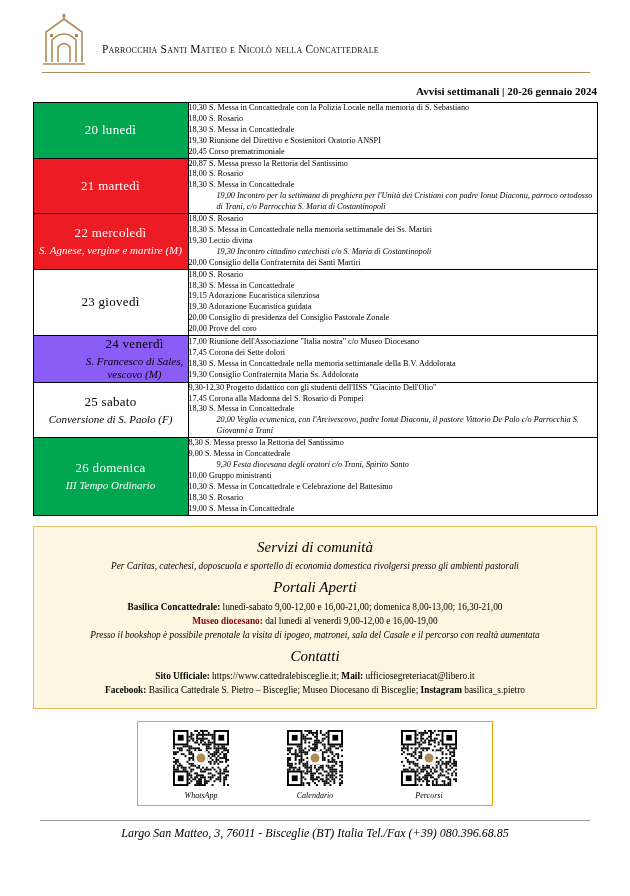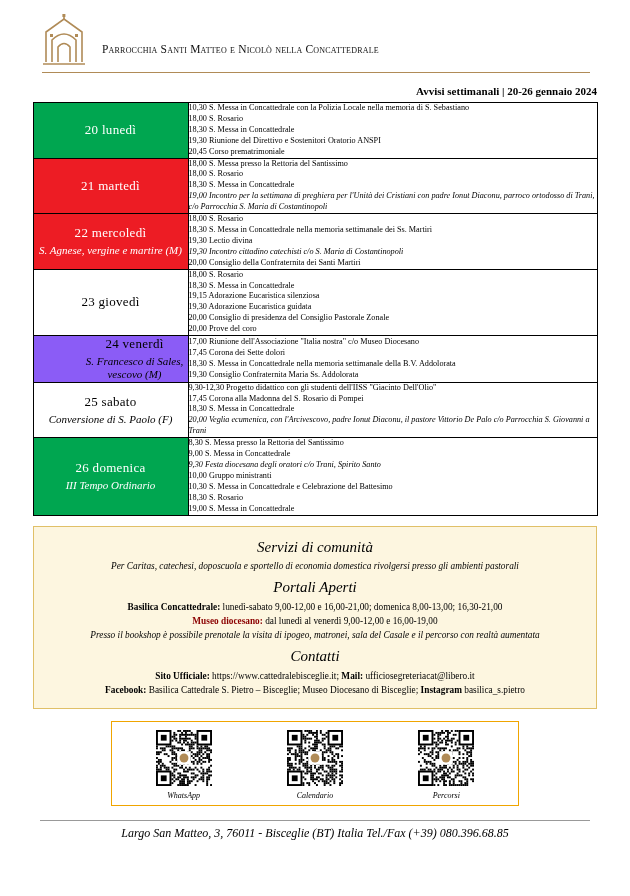--- a/index.html
+++ b/index.html
@@ -84,21 +84,21 @@
     font-style: italic;
     margin-top: 3px;
     line-height: 1.2;
   }
   .ev {
     font-size: 8.2px;
     line-height: 1.33;
     margin: 0;
     white-space: normal;
   }
-  .ev.i { font-style: italic; }
+  .ev.i { font-style: italic; margin-left: 28px; }
 
   
   .services {
     width: 564px;
     margin: 10px auto 0 auto;
     border: 0.9px solid #e0c068;
     background: #fdf6e0;
     padding: 7px 10px 9px 10px;
     text-align: center;
     font-size: 9.3px;
@@ -108,21 +108,21 @@
     font-style: italic;
     font-size: 15px;
     margin: 3px 0 2px 0;
   }
   .services .line { margin: 1px 0; }
   .services b { font-weight: bold; }
   .services .it { font-style: italic; }
 
   
   .qrbox {
-    width: 408px;
+    width: 356px;
     margin: 12px auto 0 auto;
     border: 1.6px solid #f0a500;
     padding: 8px 6px 5px 6px;
     display: flex;
     justify-content: space-around;
     align-items: flex-end;
     background: #fff;
   }
   .qritem { text-align: center; width: 104px; }
   .qrimg { width: 56px; height: 56px; margin: 0 auto; display: block; }
@@ -180,21 +180,21 @@
             <div class="ev">18,30 S. Messa in Concattedrale</div>
             <div class="ev">19,30 Riunione del Direttivo e Sostenitori Oratorio ANSPI</div>
             <div class="ev">20,45 Corso prematrimoniale</div>
           </td>
         </tr>
         <tr>
           <td class="daycell" style="background: rgb(237, 28, 36); color: rgb(255, 255, 255);">
             <div class="dayname">21 martedì</div>
           </td>
           <td class="eventcell">
-            <div class="ev">18,00 S. Messa presso la Rettoria del Santissimo</div>
+            <div class="ev">20,87 S. Messa presso la Rettoria del Santissimo</div>
             <div class="ev">18,00 S. Rosario</div>
             <div class="ev">18,30 S. Messa in Concattedrale</div>
             <div class="ev i">19,00 Incontro per la settimana di preghiera per l'Unità dei Cristiani con padre Ionut Diaconu, parroco ortodosso di Trani, c/o Parrocchia S. Maria di Costantinopoli</div>
           </td>
         </tr>
         <tr>
           <td class="daycell" style="background: rgb(237, 28, 36); color: rgb(255, 255, 255);">
             <div class="dayname">22 mercoledì</div>
             <div class="daysub">S. Agnese, vergine e martire (M)</div>
           </td>

